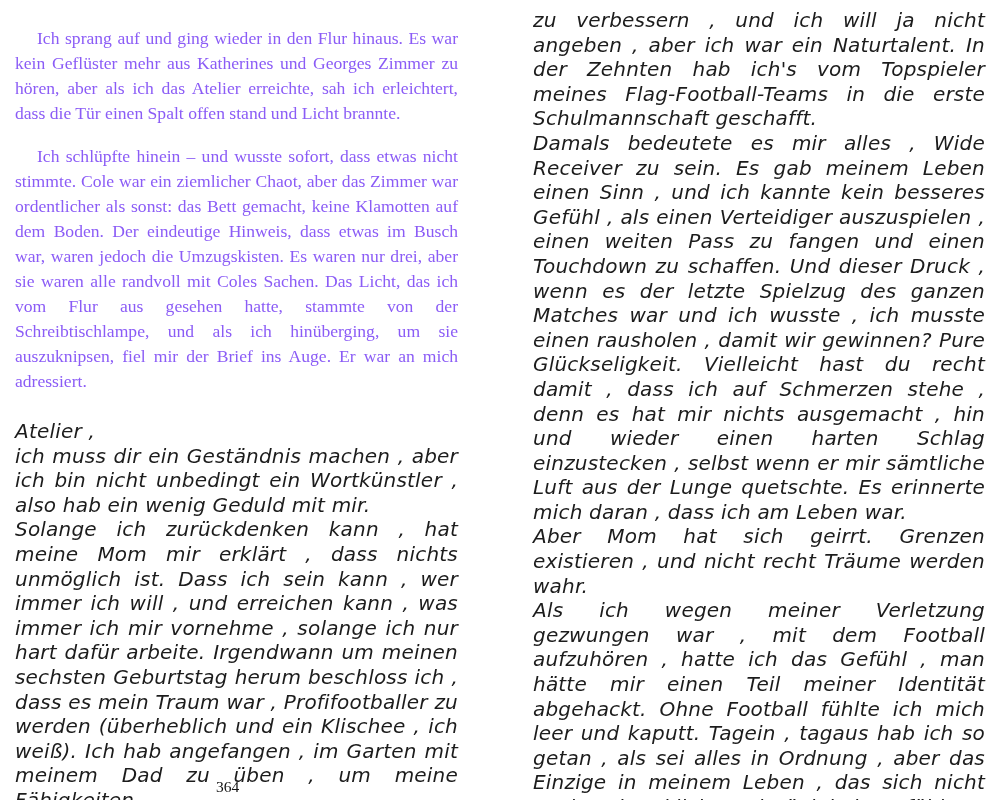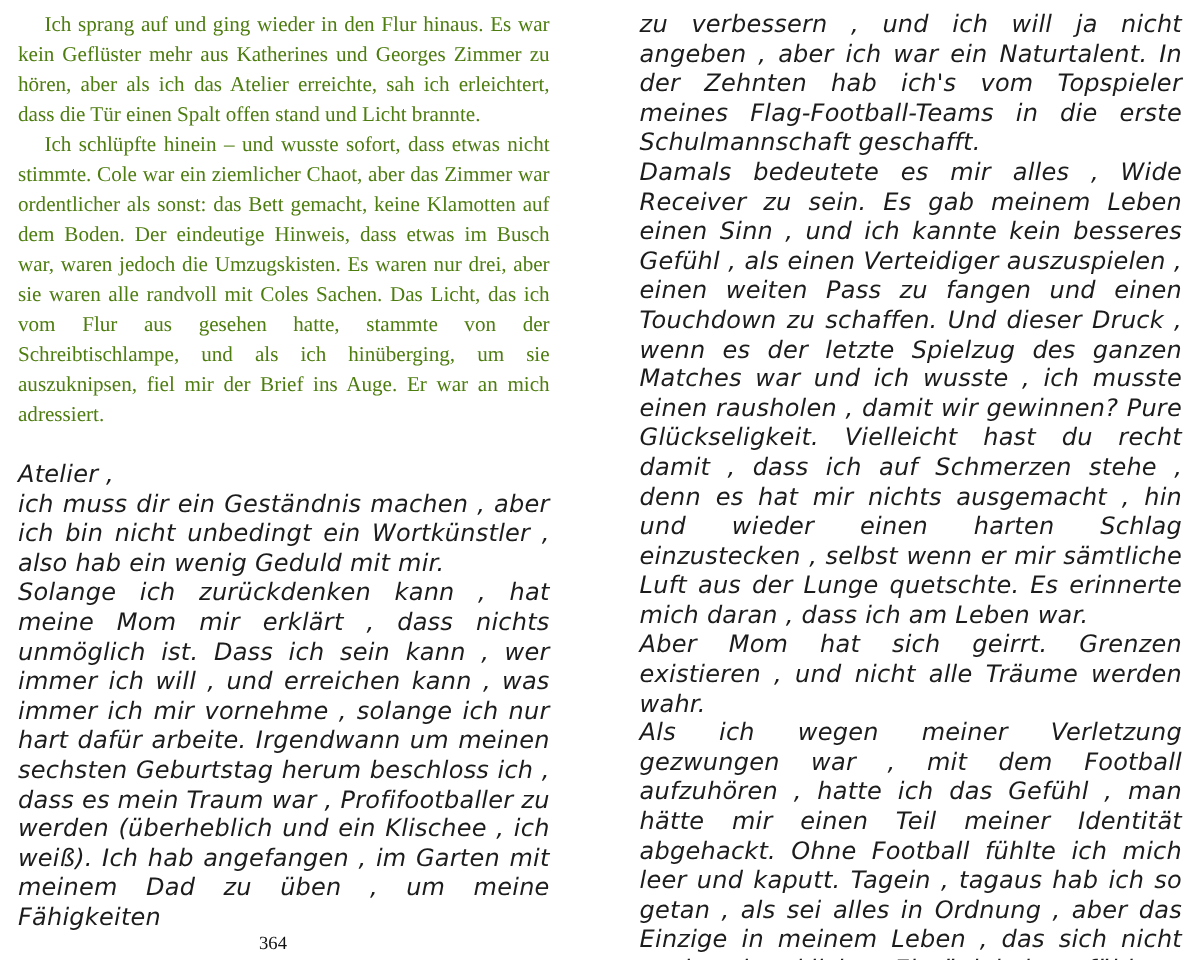--- a/index.html
+++ b/index.html
@@ -25,21 +25,22 @@
     color: #161616;
   }
   .page.right { width: 452px; }
 
   
   .serif p {
     font-family: "Liberation Serif", "DejaVu Serif", serif;
     font-size: 17.6px;
     line-height: 25px;
     text-align: justify;
-    color: #4d7c0f;
+    color: #8b5cf6;
+    margin-top: 18px;
   }
   .serif p.indent { text-indent: 22px; }
 
   
   .letter { margin-top: 25px; }
   .hand p {
     font-family: "DejaVu Sans", sans-serif;
     font-style: italic;
     font-size: 20px;
     line-height: 24.6px;
@@ -77,18 +78,18 @@
       <p>ich muss dir ein Geständnis machen , aber ich bin nicht unbedingt ein Wortkünstler , also hab ein wenig Geduld mit mir.</p>
       <p>Solange ich zurückdenken kann , hat meine Mom mir erklärt , dass nichts unmöglich ist. Dass ich sein kann , wer immer ich will , und erreichen kann , was immer ich mir vornehme , solange ich nur hart dafür arbeite. Irgendwann um meinen sechsten Geburtstag herum beschloss ich , dass es mein Traum war , Profifootballer zu werden (überheblich und ein Klischee , ich weiß). Ich hab angefangen , im Garten mit meinem Dad zu üben , um meine Fähigkeiten</p>
     </div>
     <div class="page-number">364</div>
   </div>
 
   <div class="page right">
     <div class="hand">
       <p>zu verbessern , und ich will ja nicht angeben , aber ich war ein Naturtalent. In der Zehnten hab ich's vom Topspieler meines Flag-Football-Teams in die erste Schulmannschaft geschafft.</p>
       <p>Damals bedeutete es mir alles , Wide Receiver zu sein. Es gab meinem Leben einen Sinn , und ich kannte kein besseres Gefühl , als einen Verteidiger auszuspielen , einen weiten Pass zu fangen und einen Touchdown zu schaffen. Und dieser Druck , wenn es der letzte Spielzug des ganzen Matches war und ich wusste , ich musste einen rausholen , damit wir gewinnen? Pure Glückseligkeit. Vielleicht hast du recht damit , dass ich auf Schmerzen stehe , denn es hat mir nichts ausgemacht , hin und wieder einen harten Schlag einzustecken , selbst wenn er mir sämtliche Luft aus der Lunge quetschte. Es erinnerte mich daran , dass ich am Leben war.</p>
-      <p>Aber Mom hat sich geirrt. Grenzen existieren , und nicht alle Träume werden wahr.</p>
+      <p>Aber Mom hat sich geirrt. Grenzen existieren , und nicht recht Träume werden wahr.</p>
       <p>Als ich wegen meiner Verletzung gezwungen war , mit dem Football aufzuhören , hatte ich das Gefühl , man hätte mir einen Teil meiner Identität abgehackt. Ohne Football fühlte ich mich leer und kaputt. Tagein , tagaus hab ich so getan , als sei alles in Ordnung , aber das Einzige in meinem Leben , das sich nicht nach schrecklicher Eintönigkeit anfühlte , war , an dem Buch zu arbeiten.</p>
     </div>
   </div>
 
 </div>
 
 </body></html>

